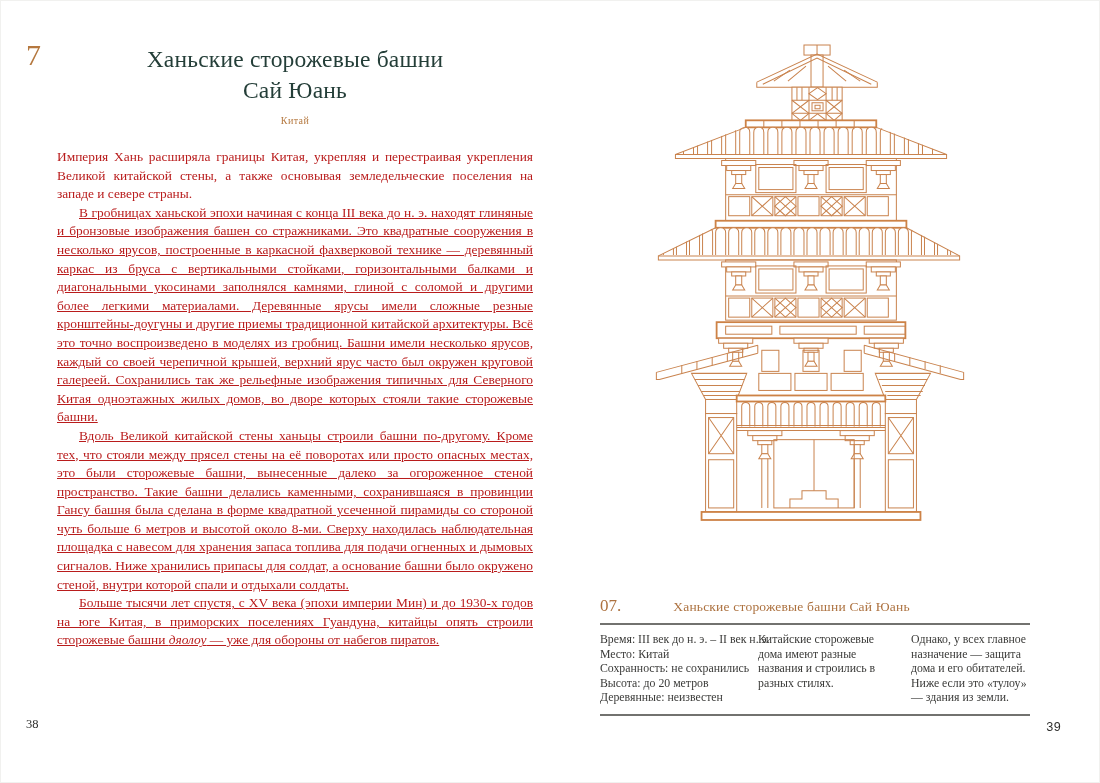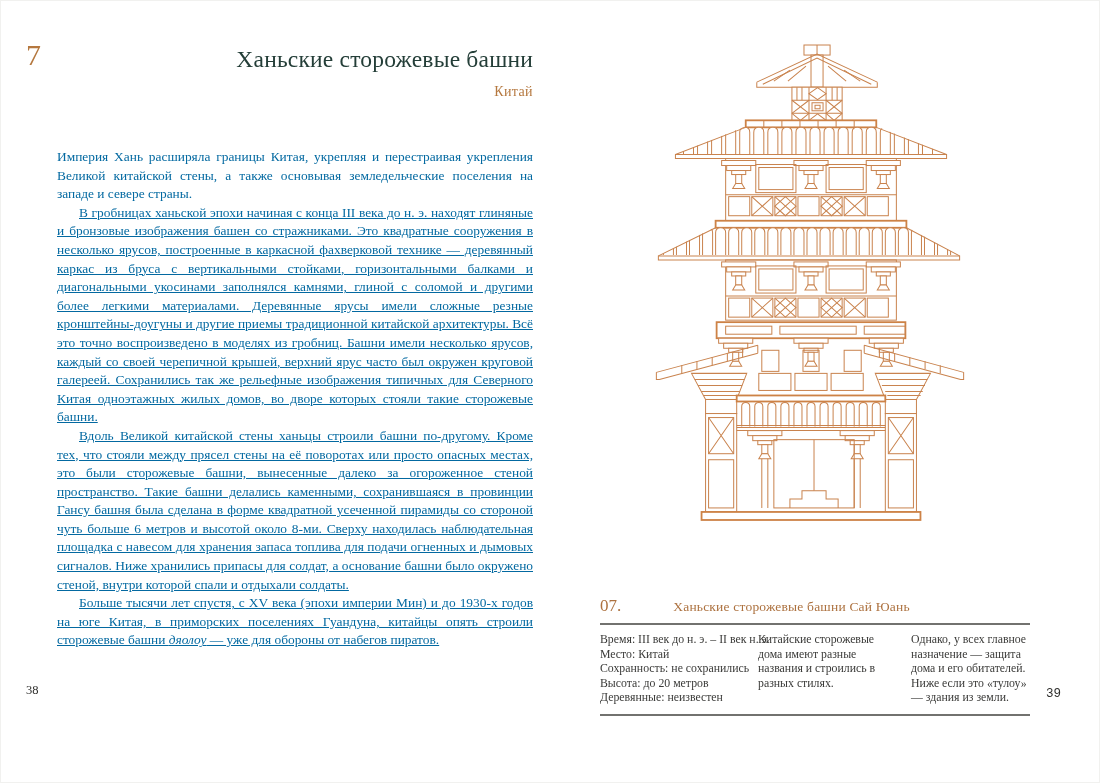--- a/index.html
+++ b/index.html
@@ -8,33 +8,33 @@
     font-family:"Liberation Serif","DejaVu Serif",serif;
     color:#1a1a18;overflow:hidden;
   }
   .frame{position:absolute;inset:0;border:1px solid #f1f1ef;pointer-events:none;}
 
   
   .chapter-num{
     position:absolute;left:26px;top:38px;font-size:30px;line-height:34px;
     color:#b5783f;
   }
-  .title-block{position:absolute;left:57px;top:44px;width:476px;text-align:right;}
+  .title-block{position:absolute;left:57px;top:44px;width:476px;text-align:center;}
   .title-line{font-size:23.5px;line-height:31px;color:#243e38;letter-spacing:.2px;}
-  .subtitle{margin-top:9px;font-size:14px;color:#b5783f;letter-spacing:.4px;}
+  .subtitle{margin-top:9px;font-size:10px;color:#b5783f;letter-spacing:.4px;}
 
   .body-text{
     position:absolute;left:57px;top:148px;width:476px;
-    font-size:13.4px;line-height:18.6px;text-align:justify;color:#0369a1;
+    font-size:13.4px;line-height:18.6px;text-align:justify;color:#b91c1c;
   }
   .body-text p{margin:0;}
   .body-text p.ind{text-indent:22px;text-decoration:underline;}
   .body-text em{font-style:italic;margin-top:48px;}
 
-  .page-num{position:absolute;font-size:12.5px;color:#2e2e2c;}
+  .page-num{position:absolute;font-size:12.5px;color:#2e2e2c;margin-top:34px;}
   .page-num.left{left:26px;top:683px;}
   .page-num.right{left:1046px;top:687px;font-family:Liberation Mono, monospace;}
 
   
   .illustration{position:absolute;left:653px;top:42px;width:312px;height:482px;}
 
   .caption{position:absolute;left:600px;top:596px;width:430px;}
   .cap-head{white-space:nowrap;}
   .cap-num{font-size:17px;color:#ad7240;text-align:right;}
   .cap-title{font-size:13.5px;color:#ad7240;letter-spacing:.2px;margin-left:48px;}
@@ -55,20 +55,21 @@
 </style>
 </head>
 <body>
 
 <div class="frame"></div>
 
 <div class="chapter-num">7</div>
 
 <div class="title-block">
   <div class="title-line">Ханьские сторожевые башни</div>
+  <div class="title-line">Сай Юань</div>
   <div class="subtitle">Китай</div>
 </div>
 
 <div class="body-text" id="body-text">
     <p><span>Империя Хань расширяла границы Китая, укрепляя и перестраивая укрепления Великой китайской стены, а также основывая земледельческие поселения на западе и севере страны.</span></p>
     <p class="ind"><span>В гробницах ханьской эпохи начиная с конца III века до н. э. находят глиняные и бронзовые изображения башен со стражниками. Это квадратные сооружения в несколько ярусов, построенные в каркасной фахверковой технике — деревянный каркас из бруса с вертикальными стойками, горизонтальными балками и диагональными укосинами заполнялся камнями, глиной с соломой и другими более легкими материалами. Деревянные ярусы имели сложные резные кронштейны-доугуны и другие приемы традиционной китайской архитектуры. Всё это точно воспроизведено в моделях из гробниц. Башни имели несколько ярусов, каждый со своей черепичной крышей, верхний ярус часто был окружен круговой галереей. Сохранились так же рельефные изображения типичных для Северного Китая одноэтажных жилых домов, во дворе которых стояли такие сторожевые башни.</span></p>
     <p class="ind"><span>Вдоль Великой китайской стены ханьцы строили башни по-другому. Кроме тех, что стояли между прясел стены на её поворотах или просто опасных местах, это были сторожевые башни, вынесенные далеко за огороженное стеной пространство. Такие башни делались каменными, сохранившаяся в провинции Гансу башня была сделана в форме квадратной усеченной пирамиды со стороной чуть больше 6 метров и высотой около 8-ми. Сверху находилась наблюдательная площадка с навесом для хранения запаса топлива для подачи огненных и дымовых сигналов. Ниже хранились припасы для солдат, а основание башни было окружено стеной, внутри которой спали и отдыхали солдаты.</span></p>
     <p class="ind"><span>Больше тысячи лет спустя, с XV века (эпохи империи Мин) и до 1930-х годов на юге Китая, в приморских поселениях Гуандуна, китайцы опять строили сторожевые башни </span><em>дяолоу</em><span> — уже для обороны от набегов пиратов.</span></p>
   </div>
 

